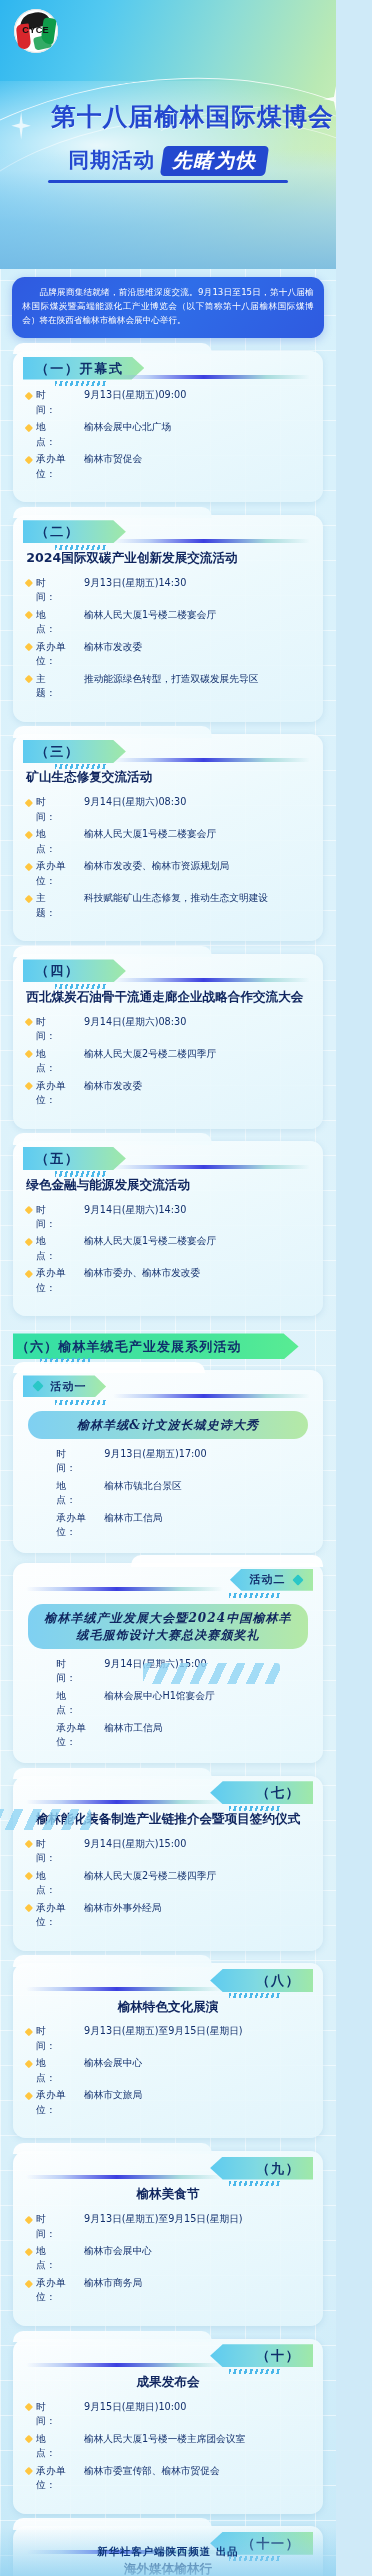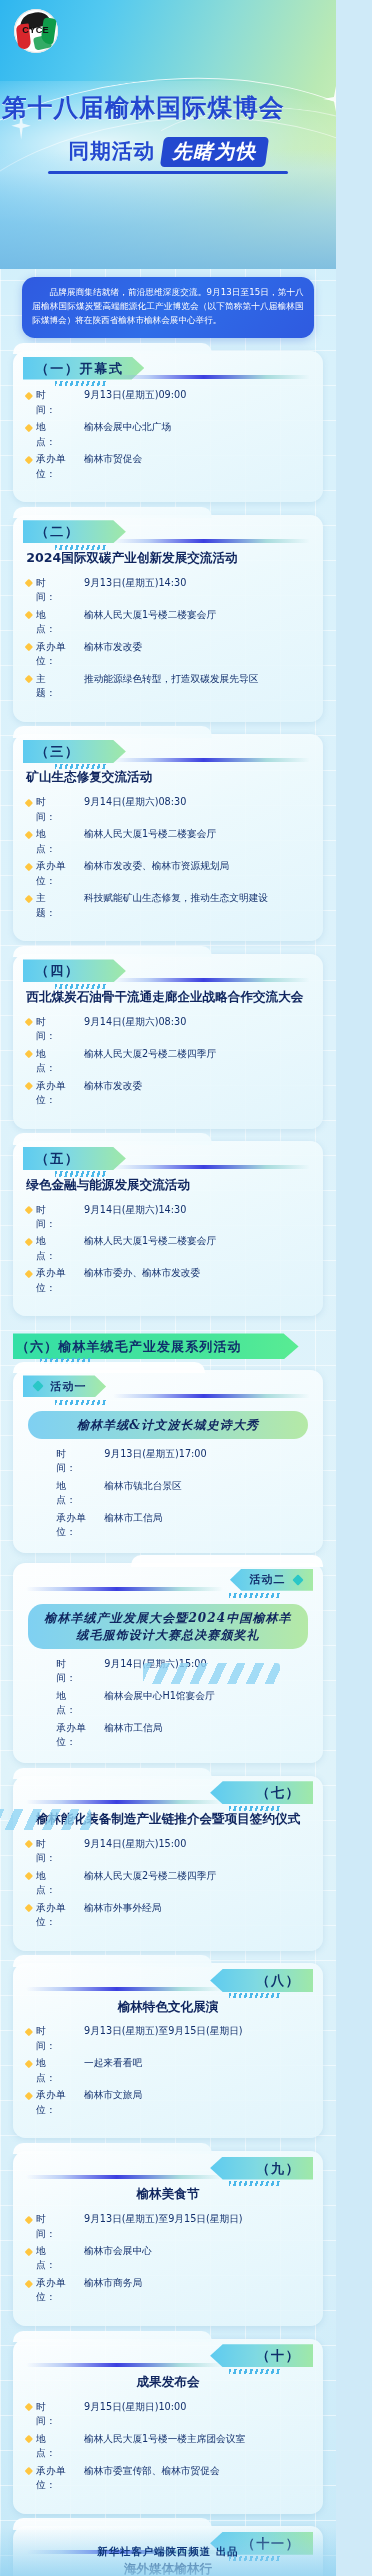--- a/index.html
+++ b/index.html
@@ -35,33 +35,33 @@
     background:linear-gradient(180deg,rgba(214,240,252,0) 0%,rgba(190,228,248,.45) 18%,rgba(150,205,238,.75) 55%,rgba(120,186,228,.9) 100%);}
   .logo{position:absolute;left:13.7px;top:9.2px;width:44px;height:44px;}
   .logo .ring{position:absolute;inset:0;border-radius:50%;background:#fff;box-shadow:0 0 0 1.1px #e6e6e6 inset;}
   .logo .seg{position:absolute;}
   .logo .blk{left:5.7px;top:3.4px;width:31px;height:15px;background:#1b1b1b;border-radius:15px 15px 2.3px 2.3px;transform:rotate(-14deg);}
   .logo .grn{right:3.4px;top:9.2px;width:12.6px;height:26px;background:#0f9c4a;border-radius:5.7px 5.7px 5.7px 12.6px;transform:rotate(8deg);}
   .logo .red{left:3.4px;top:15px;width:12.6px;height:25px;background:#d8262c;border-radius:6.9px 1.1px 8px 8px;transform:rotate(-6deg);}
   .logo .dot{right:6.9px;bottom:4.6px;width:17px;height:12.6px;background:#0f9c4a;border-radius:3.4px;opacity:.85;transform:rotate(-12deg);}
   .logo .txt{position:absolute;left:50%;top:50%;transform:translate(-50%,-50%);
     font:700 9.2px/1 "Liberation Sans",sans-serif;color:#111;letter-spacing:0.3px;}
-  .title-wrap{position:absolute;left:50%;transform:translateX(-50%);top:94px;width:332px;text-align:left;}
+  .title-wrap{position:absolute;left:50%;transform:translateX(-50%);top:103px;width:332px;text-align:right;}
   .t-line1{font:700 24.6px/1.12 "DejaVu Sans","Liberation Sans",sans-serif;color:#2348cf;
     letter-spacing:1.1px;text-shadow:0 1.1px 0 rgba(255,255,255,.65);}
   .t-line2{margin-top:15px;display:flex;align-items:center;justify-content:center;gap:6.9px;}
   .t-sub{font:700 20.6px/1.1 "DejaVu Sans","Liberation Sans",sans-serif;color:#2348cf;letter-spacing:1.1px;}
   .t-badge{background:#2348cf;color:#fff;font:italic 700 19.5px/1 "DejaVu Sans","Liberation Sans",sans-serif;
     padding:4.6px 10.3px 5.7px;border-radius:4.6px;letter-spacing:1.7px;transform:skewX(-8deg);}
   .t-badge span{display:inline-block;transform:skewX(8deg);}
   .t-underline{margin:4.6px auto 0;width:240px;height:2.9px;background:#2348cf;border-radius:1.7px;}
   .spark{position:absolute;background:#fff;
     clip-path:polygon(50% 0,58% 42%,100% 50%,58% 58%,50% 100%,42% 58%,0 50%,42% 42%);opacity:.9;}
   
-  .intro{position:relative;margin:8px 22px 0;background:linear-gradient(135deg,#2f5ae0 0%,#2f6de8 50%,#2f5ae0 100%);
+  .intro{position:relative;margin:8px 12px 0;background:linear-gradient(135deg,#2f5ae0 0%,#2f6de8 50%,#2f5ae0 100%);
     border-radius:12.6px;padding:9.2px 10.3px 10.3px;color:#fff;
     font:400 8.6px/1.62 "DejaVu Sans","Liberation Sans",sans-serif;box-shadow:0 2.3px 8px rgba(37,83,210,.25);}
   .intro p{text-indent:2em;text-align:justify;}
   
   .card{position:relative;margin:12.6px 12.6px 0;border-radius:12.6px;padding:0 0 18px;
     background:linear-gradient(160deg,rgba(255,255,255,.93) 0%,rgba(238,250,253,.92) 45%,rgba(226,245,252,.9) 100%);
     box-shadow:0 1.7px 6.9px rgba(90,150,190,.16);}
   .card::before{content:"";position:absolute;left:0;top:-8px;width:64%;height:11.4px;
     background:linear-gradient(160deg,rgba(255,255,255,.93),rgba(240,251,254,.92));
     border-radius:10.3px 10.3px 0 0;}
@@ -390,21 +390,21 @@
         <div class="sec-title r">榆林特色文化展演</div>
         <div class="rows">
           <div class="row">
             <span class="dia"></span>
             <span class="lbl">时　　间：</span>
             <span class="val">9月13日(星期五)至9月15日(星期日)</span>
           </div>
           <div class="row">
             <span class="dia"></span>
             <span class="lbl">地　　点：</span>
-            <span class="val">一起来看看吧</span>
+            <span class="val">榆林会展中心</span>
           </div>
           <div class="row">
             <span class="dia"></span>
             <span class="lbl">承办单位：</span>
             <span class="val">榆林市文旅局</span>
           </div>
         </div>
       </div>
       <div class="card">
         <div class="tabwrap">

